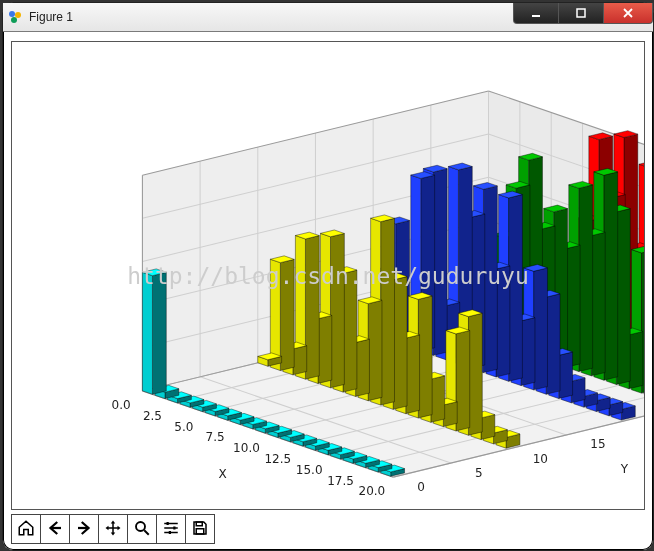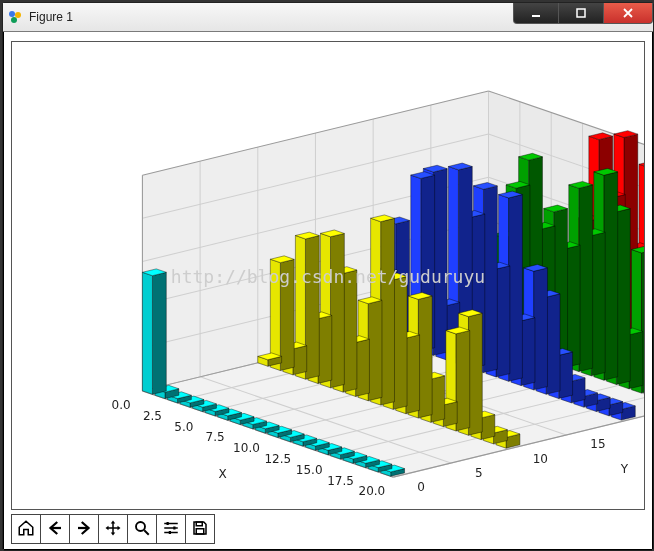--- a/index.html
+++ b/index.html
@@ -9,21 +9,21 @@
     font-size: 12px;
     background: #333;
     overflow: hidden;
   }
   .window {
     position: absolute; left: 2px; top: 2px;
     width: 650px; height: 547px;
     background: #fff;
     border: 1px solid #222;
     box-shadow: 0 0 0 1px #000 inset;
-    border-radius: 2px;
+    border-radius: 11px;
   }
   
   .titlebar {
     height: 28px;
     background: linear-gradient(#f7f7f7, #e6e6e6);
     border-bottom: 1px solid #7a7a7a;
     display: flex; align-items: center;
     padding-left: 4px;
     position: relative;
   }
@@ -71,21 +71,21 @@
   .plot-area {
     position: absolute; left: 0; top: 0; right: 0; bottom: 0;
     background: #fff;
   }
   .watermark {
     position: absolute;
     left: 50%; top: 50%;
     transform: translate(-50%, -50%);
     color: #cdcdcd;
     font-family: Consolas, monospace;
-    font-size: 18px;
+    font-size: 23px;
     white-space: nowrap;
     pointer-events: none;
   }
   
   .toolbar {
     position: absolute;
     left: 8px; bottom: 6px;
     height: 30px;
     display: flex;
     align-items: center;

